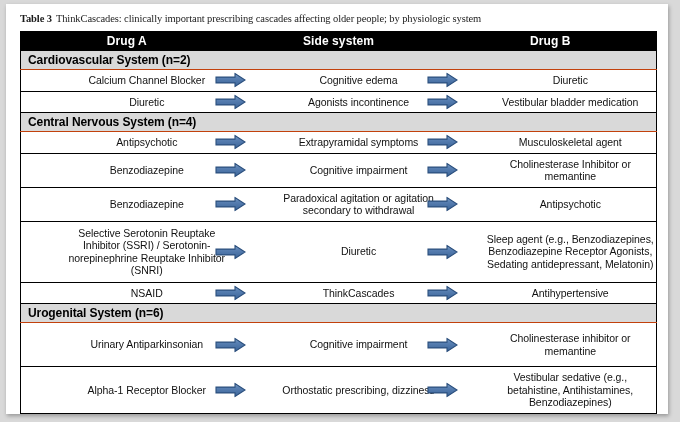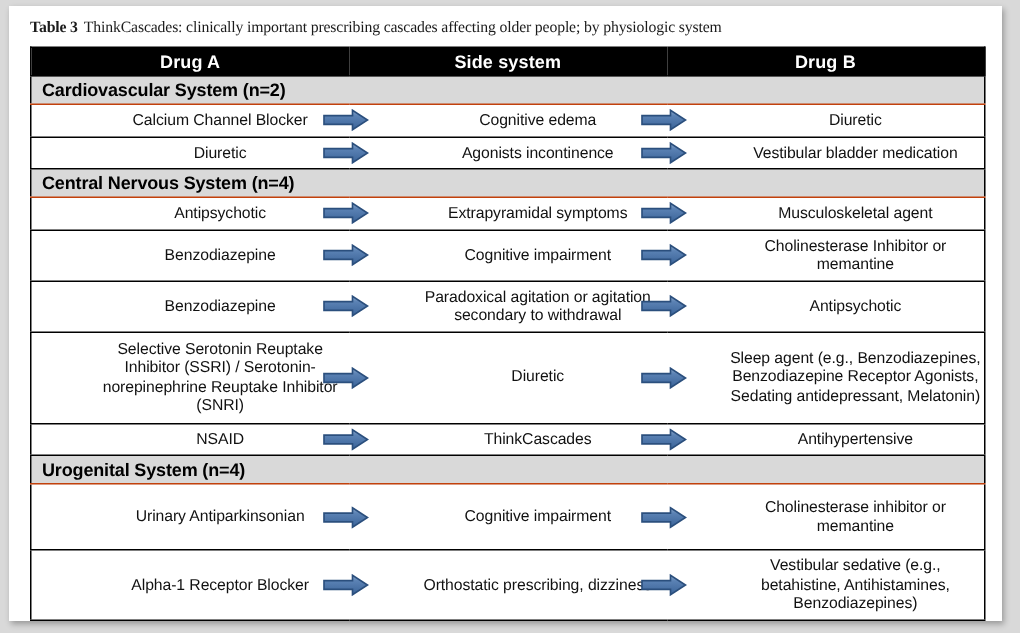--- a/index.html
+++ b/index.html
@@ -420,21 +420,21 @@
                 </span>
               </div>
             </td>
             <td>
               <div class="cellwrap">
                 <span class="celltext">Antihypertensive</span>
               </div>
             </td>
           </tr>
           <tr class="section-row">
-            <td colspan="3">Urogenital System (n=4)</td>
+            <td colspan="3">Urogenital System (n=6)</td>
           </tr>
           <tr class="data-row tall">
             <td>
               <div class="cellwrap">
                 <span class="celltext">Urinary Antiparkinsonian</span>
                 <span class="arrow">
                   <svg viewBox="0 0 31 15" xmlns="http://www.w3.org/2000/svg">
                     <defs>
                       <linearGradient id="ag" x1="0" y1="0" x2="0" y2="1">
                         <stop offset="0%" stop-color="#8fa9c9"></stop>

